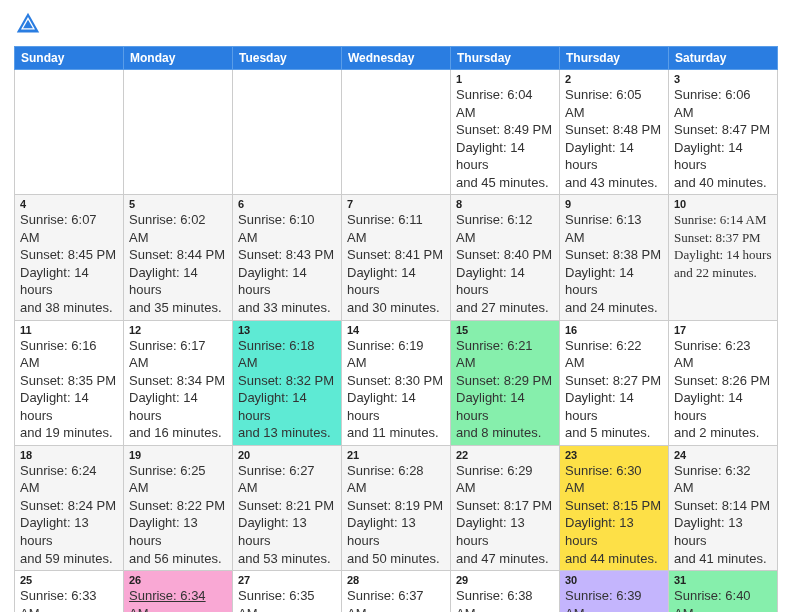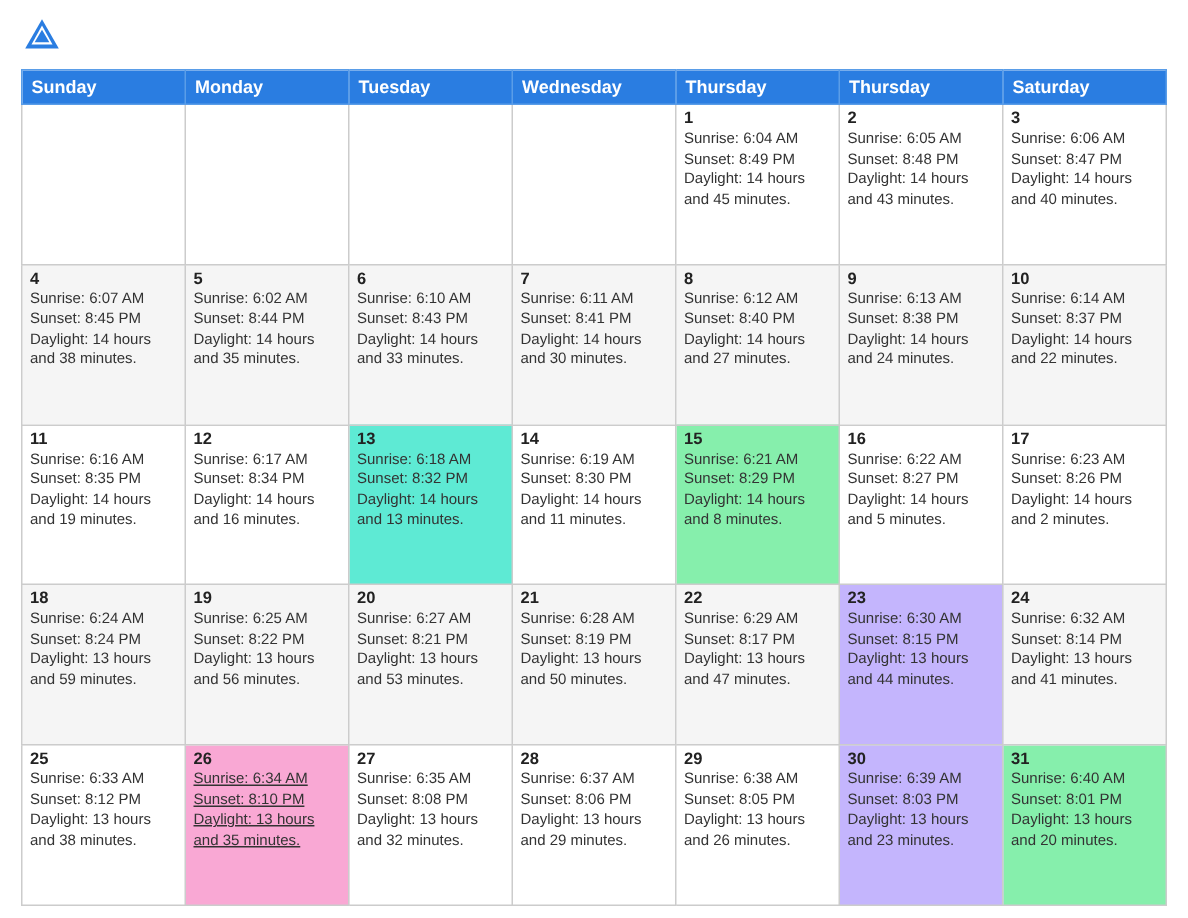--- a/index.html
+++ b/index.html
@@ -92,21 +92,21 @@
       background: #fff;
     }
     .day-num {
       font-size: 11px;
       font-weight: bold;
       color: #222;
       display: block;
       margin-bottom: 1px;
     }
     .day-info {
-      font-size: 10px;
+      font-size: 13px;
       color: #333;
       line-height: 1.35;
     }
     .empty-cell {
       background: #fff !important;
     }
   </style>
 </head>
 <body>
 
@@ -207,21 +207,21 @@
           </td>
           <td style="background: rgb(245, 245, 245);">
             <span class="day-num">9</span>
             <div class="day-info" style="white-space: pre-line;">Sunrise: 6:13 AM
 Sunset: 8:38 PM
 Daylight: 14 hours
 and 24 minutes.</div>
           </td>
           <td style="background: rgb(245, 245, 245);">
             <span class="day-num">10</span>
-            <div class="day-info" style="white-space: pre-line;">Sunrise: 6:14 AM
+            <div class="day-info" style="white-space: pre-line; font-family: Liberation Serif, serif;">Sunrise: 6:14 AM
 Sunset: 8:37 PM
 Daylight: 14 hours
 and 22 minutes.</div>
           </td>
         </tr>
         <tr>
           <td style="background: rgb(255, 255, 255);">
             <span class="day-num">11</span>
             <div class="day-info" style="white-space: pre-line;">Sunrise: 6:16 AM
 Sunset: 8:35 PM
@@ -300,21 +300,21 @@
 Daylight: 13 hours
 and 50 minutes.</div>
           </td>
           <td style="background: rgb(245, 245, 245);">
             <span class="day-num">22</span>
             <div class="day-info" style="white-space: pre-line;">Sunrise: 6:29 AM
 Sunset: 8:17 PM
 Daylight: 13 hours
 and 47 minutes.</div>
           </td>
-          <td style="background: #c4b5fd;">
+          <td style="background: #fde047;">
             <span class="day-num">23</span>
             <div class="day-info" style="white-space: pre-line;">Sunrise: 6:30 AM
 Sunset: 8:15 PM
 Daylight: 13 hours
 and 44 minutes.</div>
           </td>
           <td style="background: rgb(245, 245, 245);">
             <span class="day-num">24</span>
             <div class="day-info" style="white-space: pre-line;">Sunrise: 6:32 AM
 Sunset: 8:14 PM

